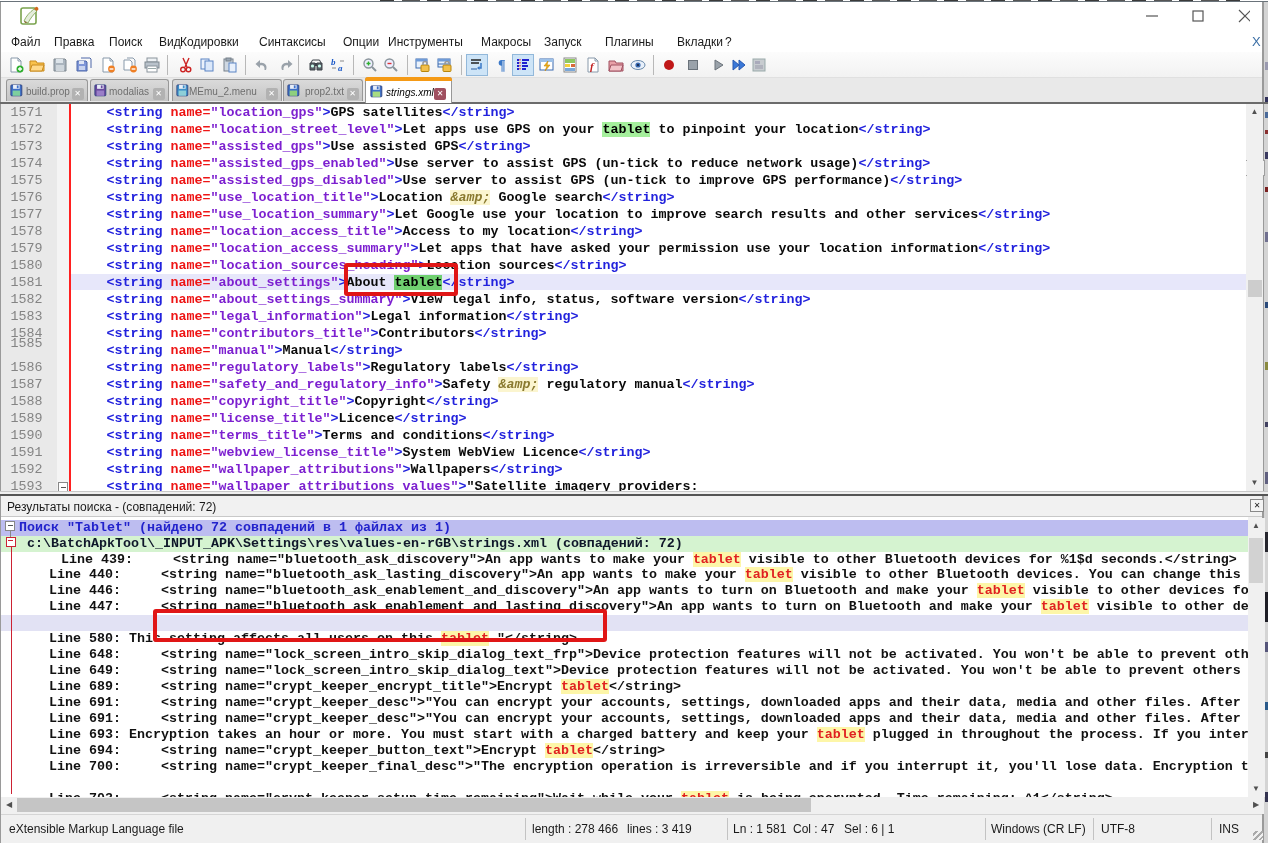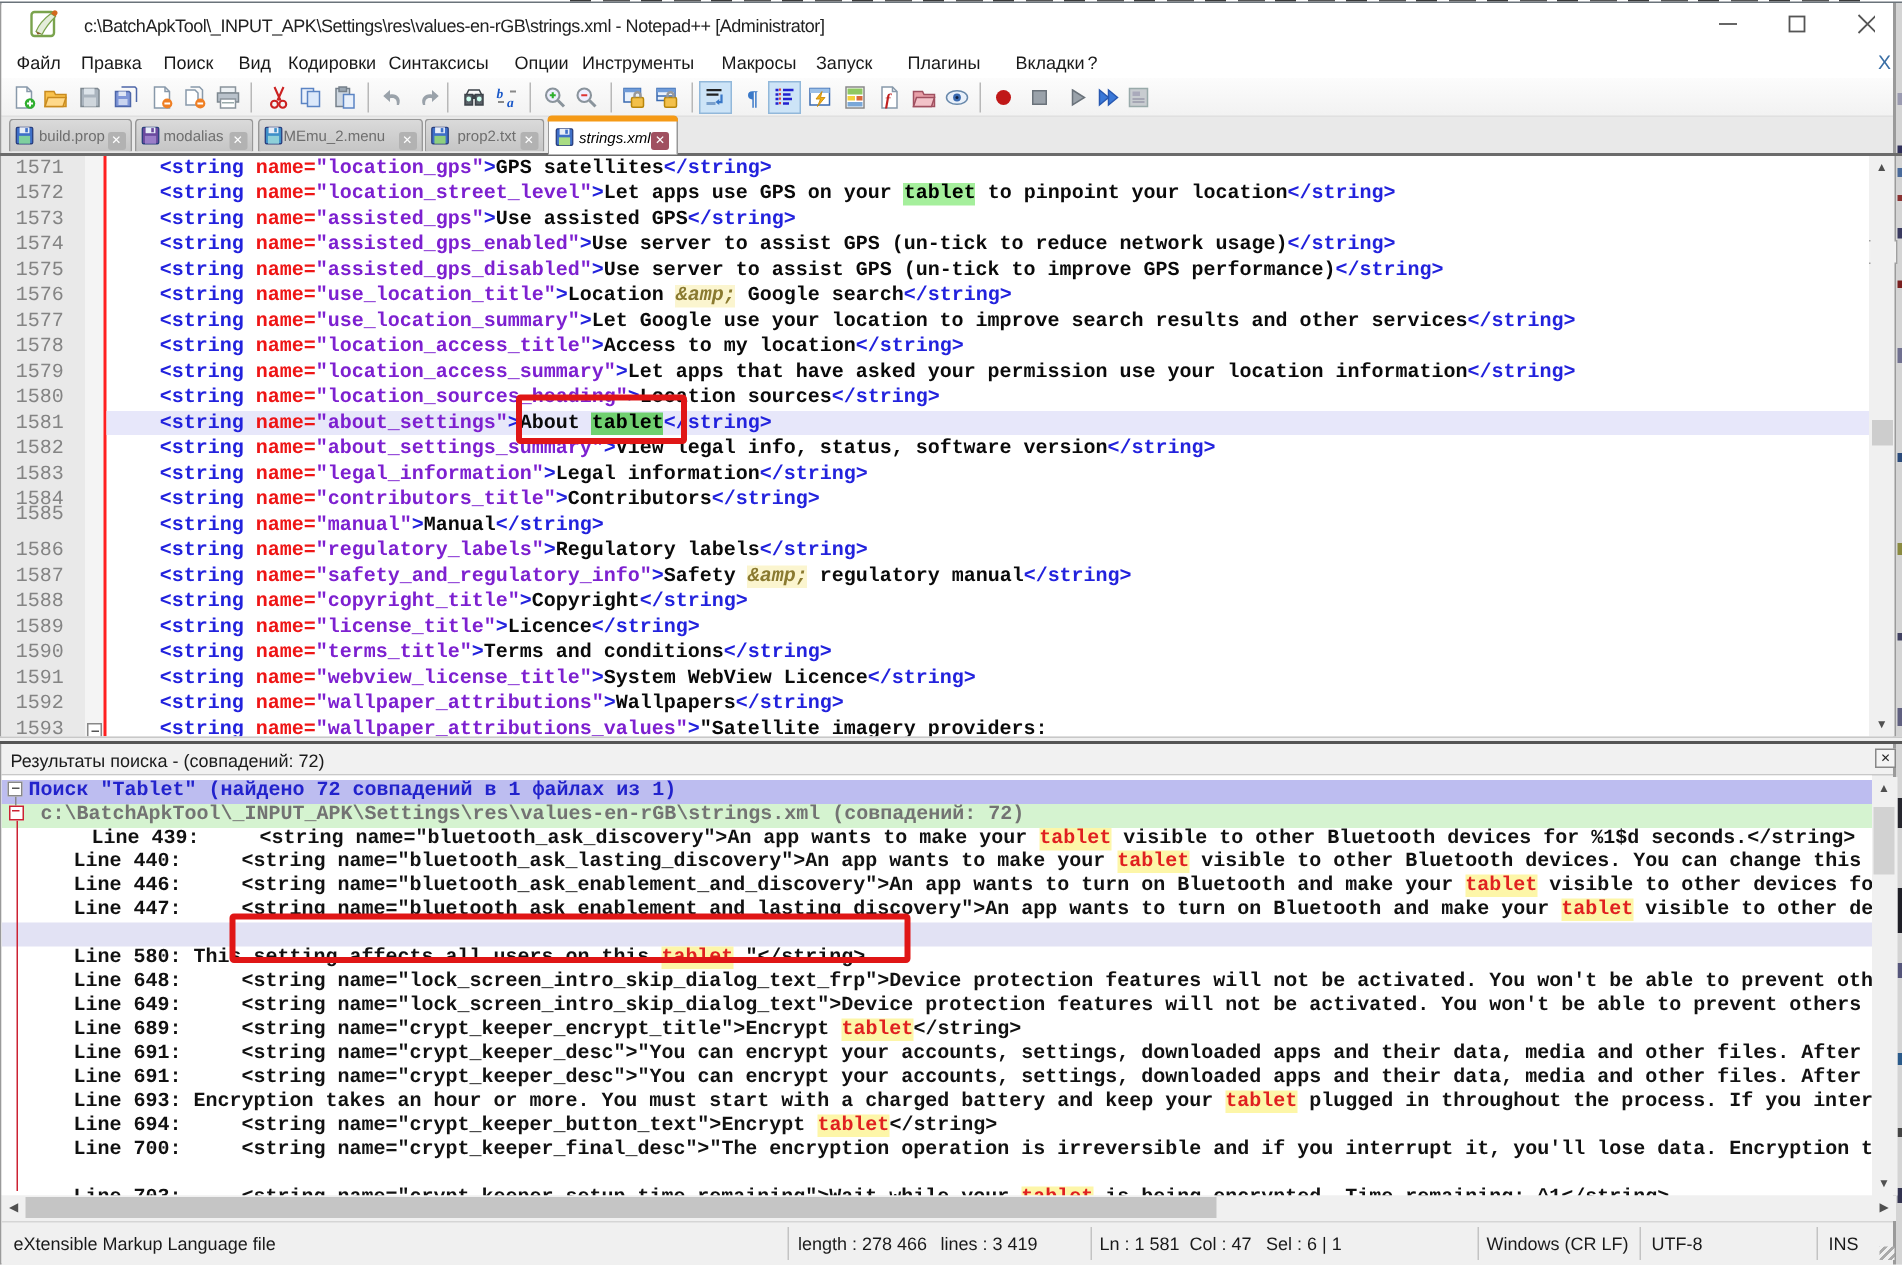--- a/index.html
+++ b/index.html
@@ -80,21 +80,21 @@
 #phead span { position:absolute; left:6px; top:4px; font-size:12px; color:#1a1a1a; }
 #pclose { position:absolute; left:1250px; top:499px; width:14px; height:13px; background:#f4f4f4;
   border:1px solid #888; color:#222; font-size:8px; line-height:12px; text-align:center; }
 
 
 #results { position:absolute; left:1px; top:517px; width:1247px; height:280px; background:#fff; overflow:hidden; }
 .srband { position:absolute; left:0; width:100%; height:15.95px; }
 .srow { position:absolute; white-space:pre; font:bold 13.34px "Liberation Mono",monospace;
   line-height:15.95px; color:#111; }
 .sh1 { color:#2222cc; }
-.sh2 { color:#737373; }
+.sh2 { color:#0f172a; }
 .m { color:#e02020; background:#fdf6a8; }
 .mr { color:#e02020; }
 .gb { background:#b9b9bd; padding:1px 21px 1px 4px; }
 #srect { position:absolute; left:152px; top:92px; width:454px; height:33px;
   border:4px solid #e01616; border-radius:3px; z-index:5; }
 
 #fb1 { position:absolute; left:4px; top:3.5px; width:10px; height:10px; background:#fff; border:1px solid #888; z-index:2;}
 #fb1:before { content:""; position:absolute; left:1.5px; top:3.5px; width:5px; height:1px; background:#555;}
 #fb2 { position:absolute; left:5px; top:19.5px; width:10px; height:10px; background:#fff; border:1.5px solid #c23; z-index:2;}
 #fb2:before { content:""; position:absolute; left:1px; top:2.8px; width:5px; height:1.2px; background:#c23;}
@@ -144,38 +144,37 @@
 <div style="position:absolute;left:1px;top:790px;width:3px;height:10px;background:#333350"></div>
     </div>
 
   <div id="title">
     <svg width="20" height="20" style="position:absolute;left:19px;top:4px" viewBox="0 0 20 20">
       <rect x="1" y="2" width="15" height="16" rx="2" fill="#fff" stroke="#7aa34d" stroke-width="1.6"></rect>
       <path d="M4 15c2-5 6-9 10-12l3 2c-4 4-7 8-9 12z" fill="#e4edda" stroke="#7aa34d" stroke-width="0.8"></path>
       <path d="M14 3l3 2 1.3-1.8a1.8 1.8 0 00-2.8-2z" fill="#d2691e"></path>
       <path d="M4 15l1 2 2.5-.5z" fill="#8b5a2b"></path>
     </svg>
-    <span id="ttext">c:\BatchApkTool\_INPUT_APK\Settings\res\values-en-rGB\strings.xml - Notepad++ [Administrator]</span>
     <svg class="wbtn" style="left:1143px" width="16" height="28">
         <path d="M2 14h12" stroke="#555" stroke-width="1.2"></path>
       </svg>
     <svg class="wbtn" style="left:1189px" width="16" height="28">
         <rect x="3" y="9" width="10" height="10" fill="none" stroke="#555" stroke-width="1.2"></rect>
       </svg>
     <svg class="wbtn" style="left:1235px" width="18" height="28">
         <path d="M3 8l12 12M15 8L3 20" stroke="#555" stroke-width="1.2"></path>
       </svg>
   </div>
 
   <div id="menubar">
       <span class="mi" style="left:10px">Файл</span>
 <span class="mi" style="left:53px">Правка</span>
 <span class="mi" style="left:108px">Поиск</span>
 <span class="mi" style="left:158px">Вид</span>
-<span class="mi" style="left:191px">Кодировки</span>
+<span class="mi" style="left:179px">Кодировки</span>
 <span class="mi" style="left:258px">Синтаксисы</span>
 <span class="mi" style="left:342px">Опции</span>
 <span class="mi" style="left:387px">Инструменты</span>
 <span class="mi" style="left:480px">Макросы</span>
 <span class="mi" style="left:543px">Запуск</span>
 <span class="mi" style="left:604px">Плагины</span>
 <span class="mi" style="left:676px">Вкладки</span>
 <span class="mi" style="left:724px">?</span>
       <span id="menux">X</span>
     </div>

